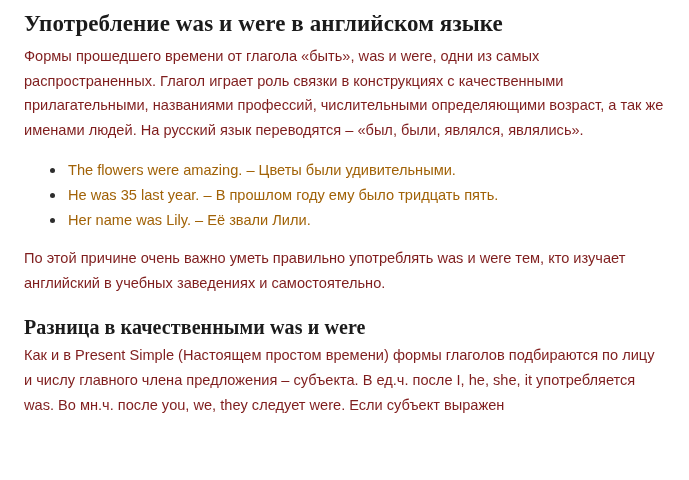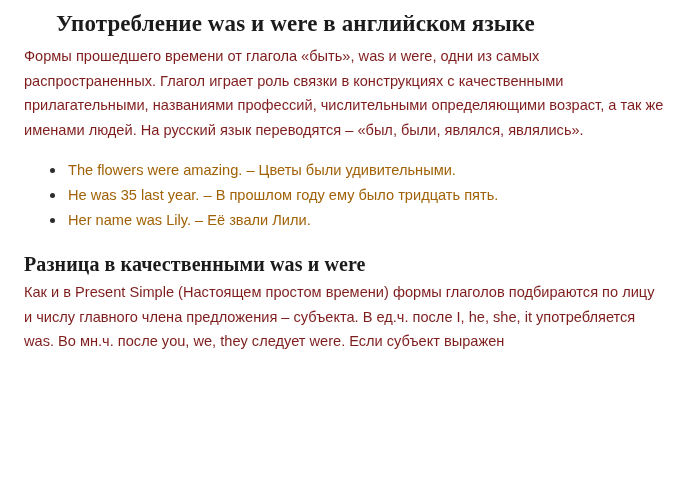--- a/index.html
+++ b/index.html
@@ -28,21 +28,20 @@
     font-family: "Liberation Serif", "DejaVu Serif", serif;
     font-weight: bold;
     color: #1b1b1b;
     letter-spacing: 0.1px;
     margin: 0;
   }
   .heading-1 {
     font-size: 23px;
     line-height: 28px;
     padding-bottom: 2px;
-    margin-left: 32px;
   }
   .heading-2 {
     font-size: 20px;
     line-height: 25px;
     padding-top: 20px;
     padding-bottom: 1px;
   }
 
   
   .para {
@@ -118,20 +117,21 @@
       <span>The flowers were amazing. – Цветы были удивительными.</span>
     </li>
     <li class="bullet-item">
       <span>He was 35 last year. – В прошлом году ему было тридцать пять.</span>
     </li>
     <li class="bullet-item">
       <span>Her name was Lily. – Её звали Лили.</span>
     </li>
   </ul>
 
+  <p class="para para-after-list">По этой причине очень важно уметь правильно употреблять was и were тем, кто изучает английский в учебных заведениях и самостоятельно.</p>
 
   <h2 class="heading heading-2">Разница в качественными was и were</h2>
 
   <p class="para para-tail">
     <span>Как и в Present Simple (Настоящем простом времени) формы глаголов подбираются по лицу и числу главного члена предложения – субъекта. В </span><span class="spellerr">ед</span><span>.ч. после I, he, she, it употребляется was. Во мн.ч. после you, we, they следует were. Если субъект выражен</span>
   </p>
 
 </div>
 
 </body></html>

